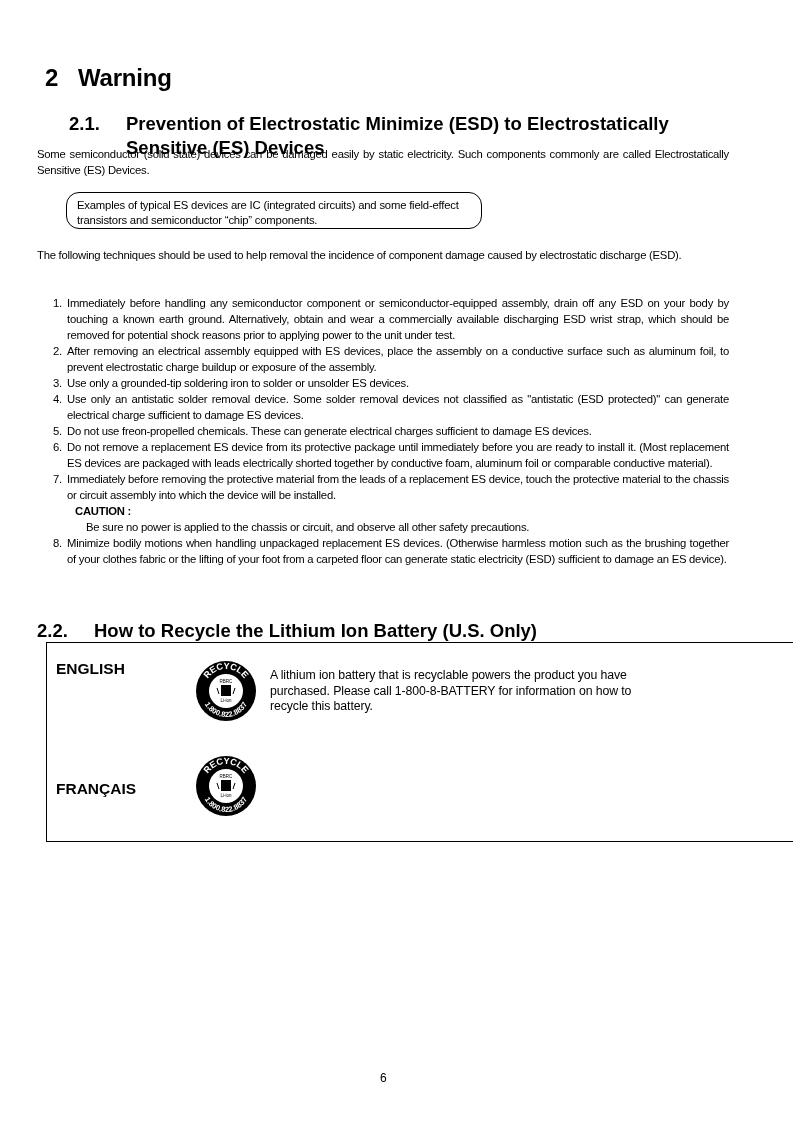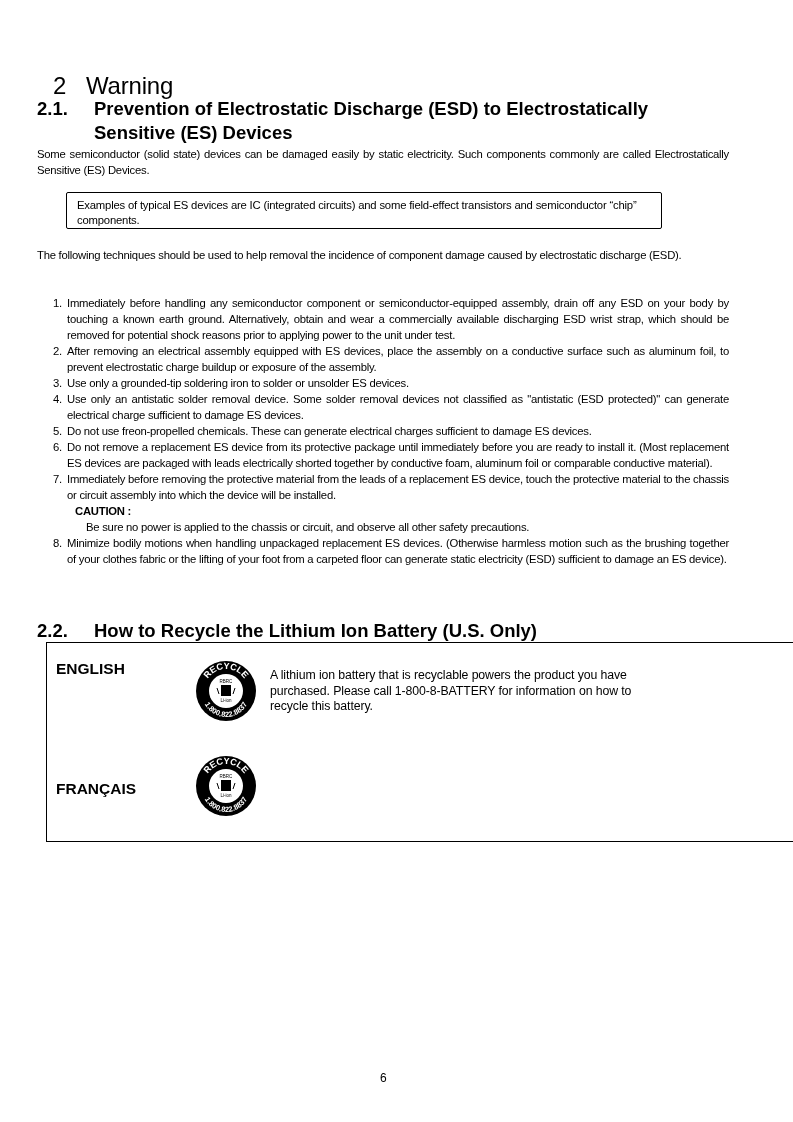--- a/index.html
+++ b/index.html
@@ -1,28 +1,28 @@
 <!DOCTYPE html>
 <html><head>
 <meta charset="utf-8">
 <style>
   html, body { margin: 0; padding: 0; background: #fff; }
   body { width: 793px; height: 1122px; position: relative; font-family: "Liberation Sans", sans-serif; color: #000; overflow: hidden; }
   .page { position: absolute; left: 37px; top: 0; width: 692px; }
-  h1 { position: absolute; top: 56px; left: 0; margin: 16px; font-size: 24px; font-weight: normal; letter-spacing: -0.2px; }
+  h1 { position: absolute; top: 56px; left: 0; margin: 8px; font-size: 24px; font-weight: bold; letter-spacing: -0.2px; }
   h1 .num { display: inline-block; width: 33px; }
   .h2 { position: absolute; left: 0; margin: 0; font-size: 18.5px; font-weight: bold; line-height: 24px; }
   .h2 .num { position: absolute; left: 0; top: 0; width: 57px; }
   .h2 .txt { display: block; margin-left: 57px; }
-  .h21 { top: 97px; }
+  .h21 { top: 112px; margin-left: 32px; }
   .h22 { top: 602px; margin-top: 17px; }
   .para { position: absolute; left: 0; width: 692px; font-size: 11.3px; line-height: 16px; text-align: justify; letter-spacing: -0.25px; }
   .intro { top: 146px; }
   .follow { top: 247px; }
-  .note { position: absolute; left: 29px; top: 192px; width: 596px; height: 37px; border: 1.5px solid #000; border-radius: 2px; padding: 5px 0 0 10px; box-sizing: border-box; font-size: 11.3px; line-height: 15px; letter-spacing: -0.2px; }
+  .note { position: absolute; left: 29px; top: 192px; width: 416px; height: 37px; border: 1.5px solid #000; border-radius: 13px; padding: 5px 0 0 10px; box-sizing: border-box; font-size: 11.3px; line-height: 15px; letter-spacing: -0.2px; }
   ol.steps { position: absolute; top: 295px; left: 0; width: 692px; margin: 0; padding: 0; list-style: none; font-size: 11.3px; line-height: 16px; letter-spacing: -0.25px; }
   ol.steps li { position: relative; padding-left: 30px; text-align: justify; }
   ol.steps li .n { position: absolute; left: 16px; top: 0; }
   .caution-label { font-weight: bold; display: block; margin-left: 8px; }
   .caution-text { display: block; padding-left: 19px; }
   .recycle-box { position: absolute; left: 9px; top: 642px; width: 780px; height: 200px; border: 1px solid #000; box-sizing: border-box; }
   .lang { position: absolute; left: 9px; font-size: 15.5px; font-weight: bold; }
   .lang-en { top: 17px; }
   .lang-fr { top: 109px; margin-top: 28px; }
   .seal { position: absolute; left: 148px; width: 62px; height: 62px; }
@@ -37,21 +37,21 @@
 <body>
 
 <div class="page">
 
   <h1>
     <span class="num">2</span><span>Warning</span>
   </h1>
 
   <div class="h2 h21">
     <span class="num">2.1.</span>
-    <span class="txt">Prevention of Electrostatic Discharge (ESD) to Electrostatically</span>
+    <span class="txt">Prevention of Electrostatic Minimize (ESD) to Electrostatically</span>
     <span class="txt">Sensitive (ES) Devices</span>
   </div>
 
   <div class="para intro">Some semiconductor (solid state) devices can be damaged easily by static electricity. Such components commonly are called Electrostatically Sensitive (ES) Devices.</div>
 
   <div class="note">Examples of typical ES devices are IC (integrated circuits) and some field-effect transistors and semiconductor “chip” components.</div>
 
   <div class="para follow">The following techniques should be used to help removal the incidence of component damage caused by electrostatic discharge (ESD).</div>
 
   <ol class="steps">

